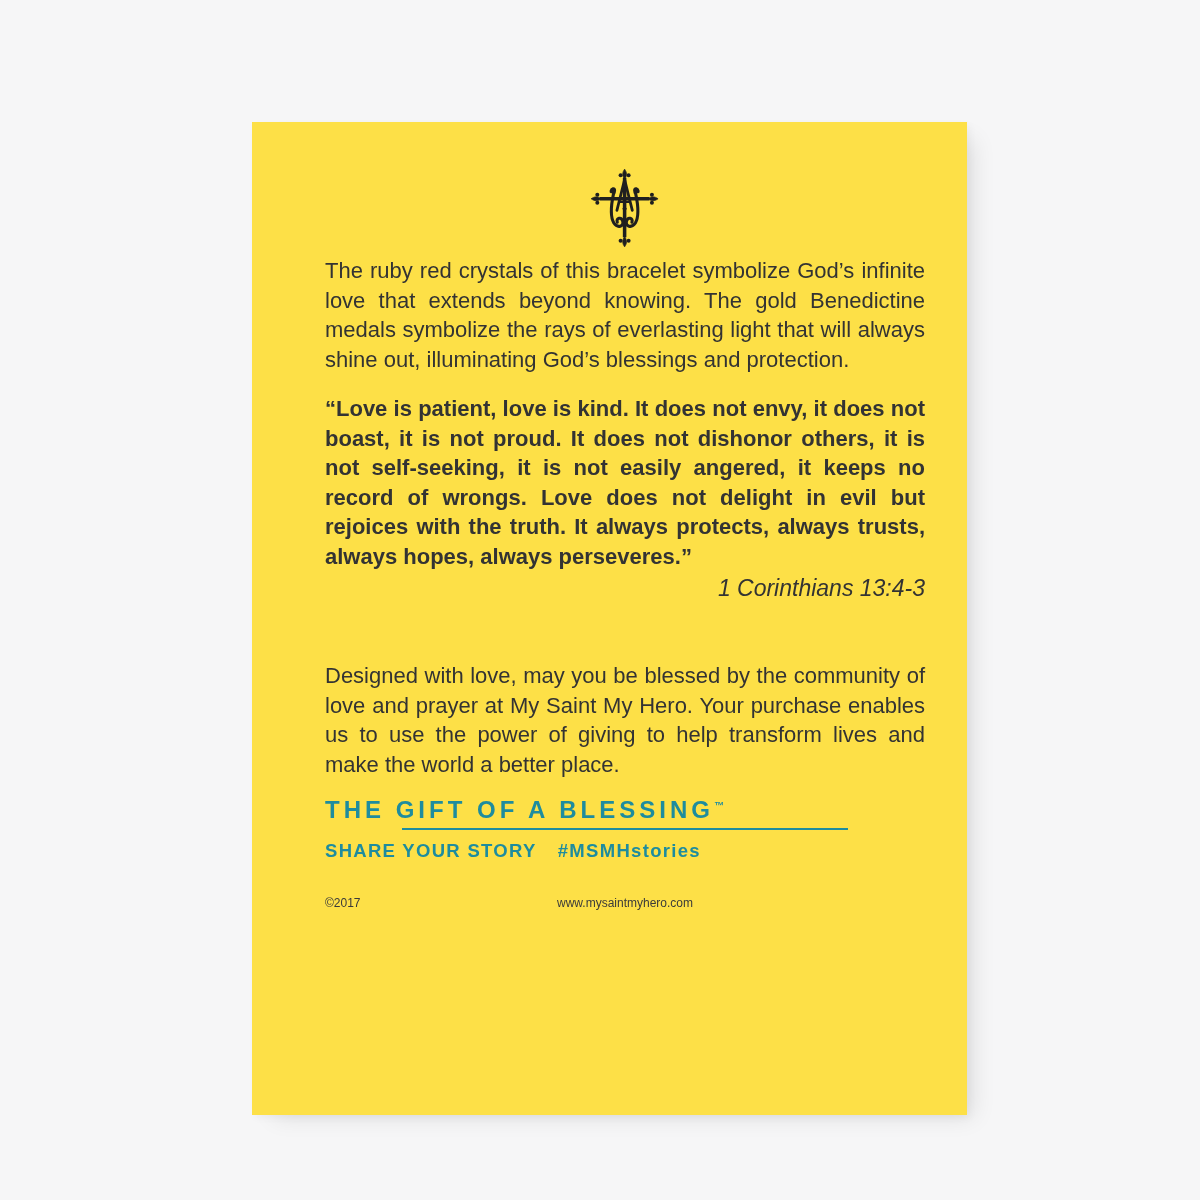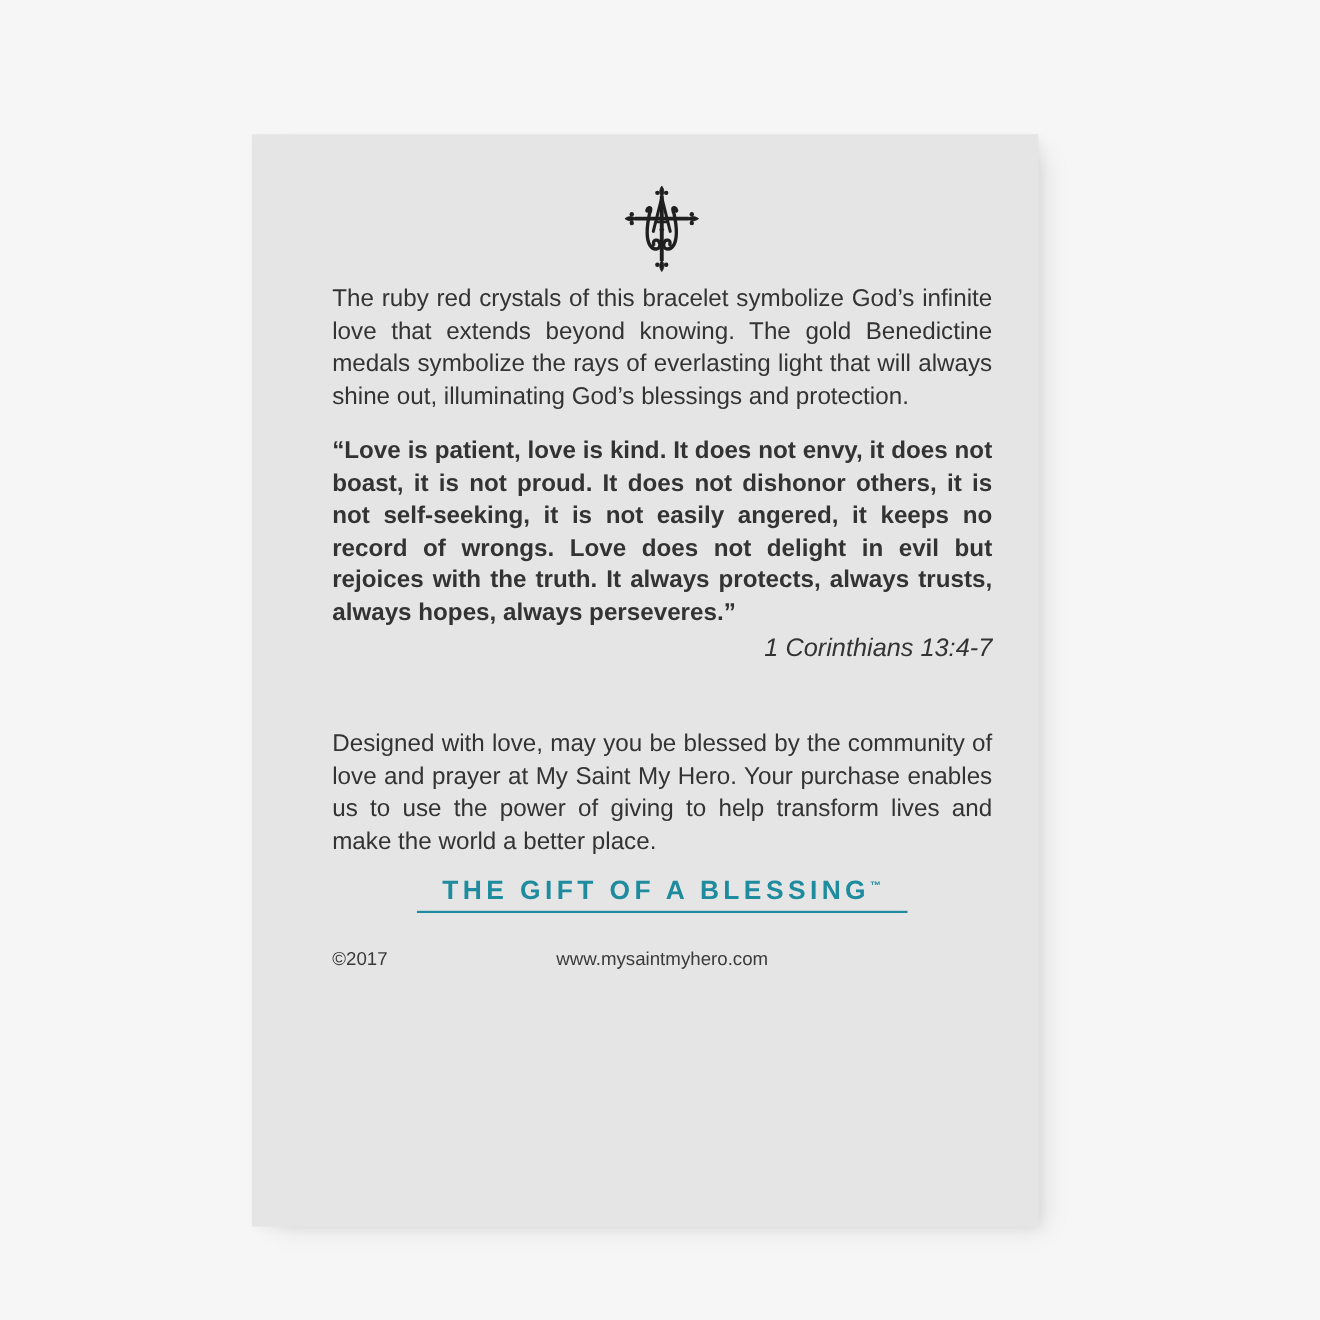--- a/index.html
+++ b/index.html
@@ -5,23 +5,23 @@
   html, body { margin: 0; padding: 0; }
   body {
     width: 1200px; height: 1200px;
     background: #f6f6f7;
     position: relative;
     font-family: "Liberation Sans", sans-serif;
     overflow: hidden;
   }
   .card {
     position: absolute;
-    left: 229px; top: 122px;
+    left: 252px; top: 122px;
     width: 715px; height: 993px;
-    background: #e5e5e5;
+    background: #fde047;
     box-shadow: 14px 10px 22px -8px rgba(0,0,0,0.10),
                 3px 3px 8px rgba(0,0,0,0.04);
   }
   .content {
     box-sizing: border-box;
     padding: 44px 42px 0 73px;
     height: 100%;
   }
   .monogram-wrap {
     text-align: center;
@@ -39,21 +39,21 @@
   p.quote { margin-bottom: 0; font-weight: bold; }
   .citation {
     font-size: 23px;
     line-height: 30px;
     font-style: italic;
     color: #333333;
     text-align: right;
     margin: 2px 0 58px 0;
   }
   p.closing { margin-bottom: 12px; }
-  .brand { text-align: center; }
+  .brand { }
   .brand-title-line {
     display: inline-block;
     position: relative;
     color: #1E8C9E;
     font-weight: bold;
     font-size: 24px;
     line-height: 29px;
     letter-spacing: 4px;
     white-space: nowrap;
   }
@@ -73,21 +73,21 @@
     font-weight: bold;
     font-size: 18.5px;
     line-height: 23px;
     letter-spacing: 1.3px;
     white-space: nowrap;
   }
   .tagline .hashtag { margin-left: 15px; }
   .footer {
     position: relative;
     margin-top: 31px;
-    font-size: 17px;
+    font-size: 12px;
     line-height: 21px;
     color: #3a3a3a;
     text-align: center;
   }
   .footer .copyright {
     position: absolute;
     left: 0; top: 0;
   }
 </style>
 </head>
@@ -123,29 +123,33 @@
           <path d="M45 49 l3 4 -3 4 -3 -4 Z" stroke="none"></path>
         </g>
       </svg>
     </div>
 
     <p class="body">The ruby red crystals of this bracelet symbolize God’s infinite love that extends beyond knowing. The gold Benedictine medals symbolize the rays of everlasting light that will always shine out, illuminating God’s blessings and protection.</p>
 
 
     <p class="body quote">“Love is patient, love is kind. It does not envy, it does not boast, it is not proud. It does not dishonor others, it is not self-seeking, it is not easily angered, it keeps no record of wrongs. Love does not delight in evil but rejoices with the truth. It always protects, always trusts, always hopes, always perseveres.”</p>
 
-    <div class="citation">1 Corinthians 13:4-7</div>
+    <div class="citation">1 Corinthians 13:4-3</div>
 
     <p class="body closing">Designed with love, may you be blessed by the community of love and prayer at My Saint My Hero. Your purchase enables us to use the power of giving to help transform lives and make the world a better place.</p>
 
     <div class="brand">
       <div class="brand-title-line">
         <span>THE GIFT OF A BLESSING</span><sup>™</sup>
       </div>
       <div class="brand-rule"></div>
+      <div class="tagline">
+        <span>SHARE YOUR STORY</span>
+        <span class="hashtag">#MSMHstories</span>
+      </div>
     </div>
 
     <div class="footer">
       <span class="copyright">©2017</span>
       <span class="website">www.mysaintmyhero.com</span>
     </div>
 
   </div>
 </div>
 

